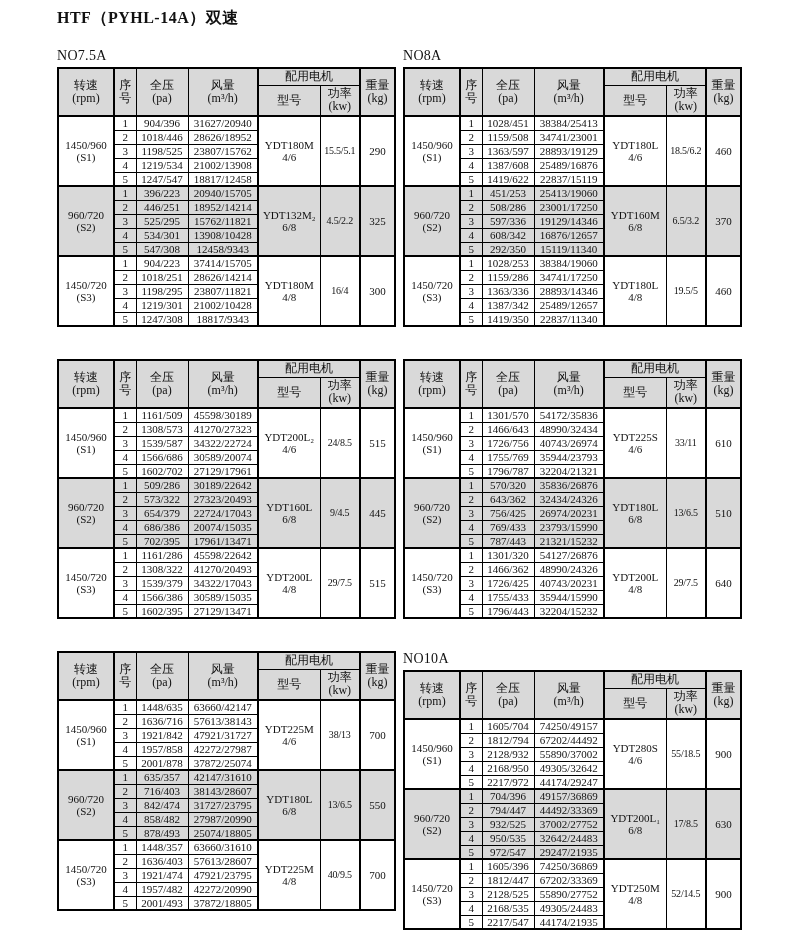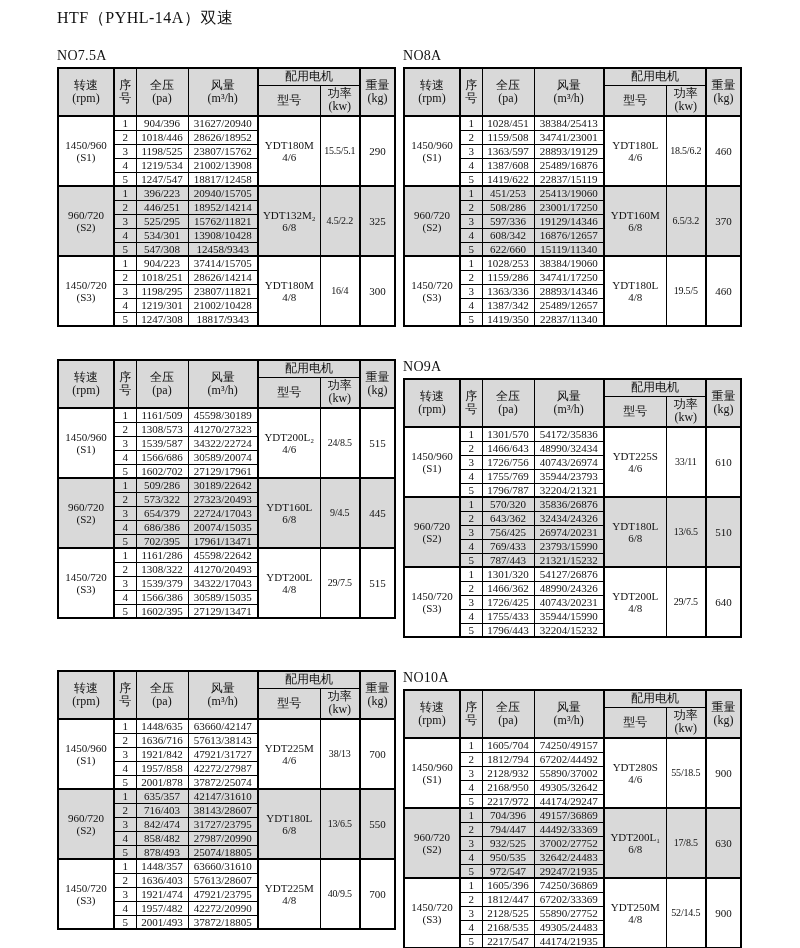--- a/index.html
+++ b/index.html
@@ -3,21 +3,21 @@
 <meta charset="utf-8">
 <style>
   :root { --hdr:#d9d9d9; --shade:#d9d9d9; --bd:#000; }
   * { box-sizing: border-box; }
   html,body { margin:0; padding:0; }
   body {
     width:800px; height:948px; background:#fff; overflow:hidden;
     font-family:"Liberation Serif","DejaVu Serif",serif; color:#111;
     padding:8px 0 0 57px;
   }
-  .page-title { font-size:16px; font-weight:normal; letter-spacing:.5px; height:22px; }
+  .page-title { font-size:16px; font-weight:bold; letter-spacing:.5px; height:22px; }
   .tables-grid {
     display:grid; grid-template-columns:346px 346px; column-gap:0; row-gap:16px;
     margin-top:2px;
   }
   .tbl-section { width:340px;margin-top:16px; }
   .tbl-name { font-size:14px; height:19px; letter-spacing:.3px; }
   table.spec {
     border-collapse:collapse; table-layout:fixed; width:337px;
     border:2px solid var(--bd); font-size:11px;
   }
@@ -254,21 +254,21 @@
             <td>597/336</td>
             <td>19129/14346</td>
           </tr>
           <tr class="shade">
             <td class="bl2">4</td>
             <td>608/342</td>
             <td>16876/12657</td>
           </tr>
           <tr class="shade">
             <td class="bl2">5</td>
-            <td>622/660</td>
+            <td>292/350</td>
             <td>15119/11340</td>
           </tr>
           <tr class="blk ">
             <td class="speed-cell" rowspan="5">1450/720
 (S3)</td>
             <td class="bl2">1</td>
             <td>1028/253</td>
             <td>38384/19060</td>
             <td class="bl2 model-cell" rowspan="5">YDT180L
 4/8</td>
@@ -420,21 +420,20 @@
           </tr>
           <tr>
             <td class="bl2">5</td>
             <td>1602/395</td>
             <td>27129/13471</td>
           </tr>
         </tbody>
       </table>
     </section>
     <section class="tbl-section">
-      <div class="tbl-name">NO9A</div>
       <table class="spec">
         <colgroup>
           <col style="width: 56px;">
           <col style="width: 22px;">
           <col style="width: 52px;">
           <col style="width: 70px;">
           <col style="width: 62px;">
           <col style="width: 40px;">
           <col style="width: 35px;">
         </colgroup>

